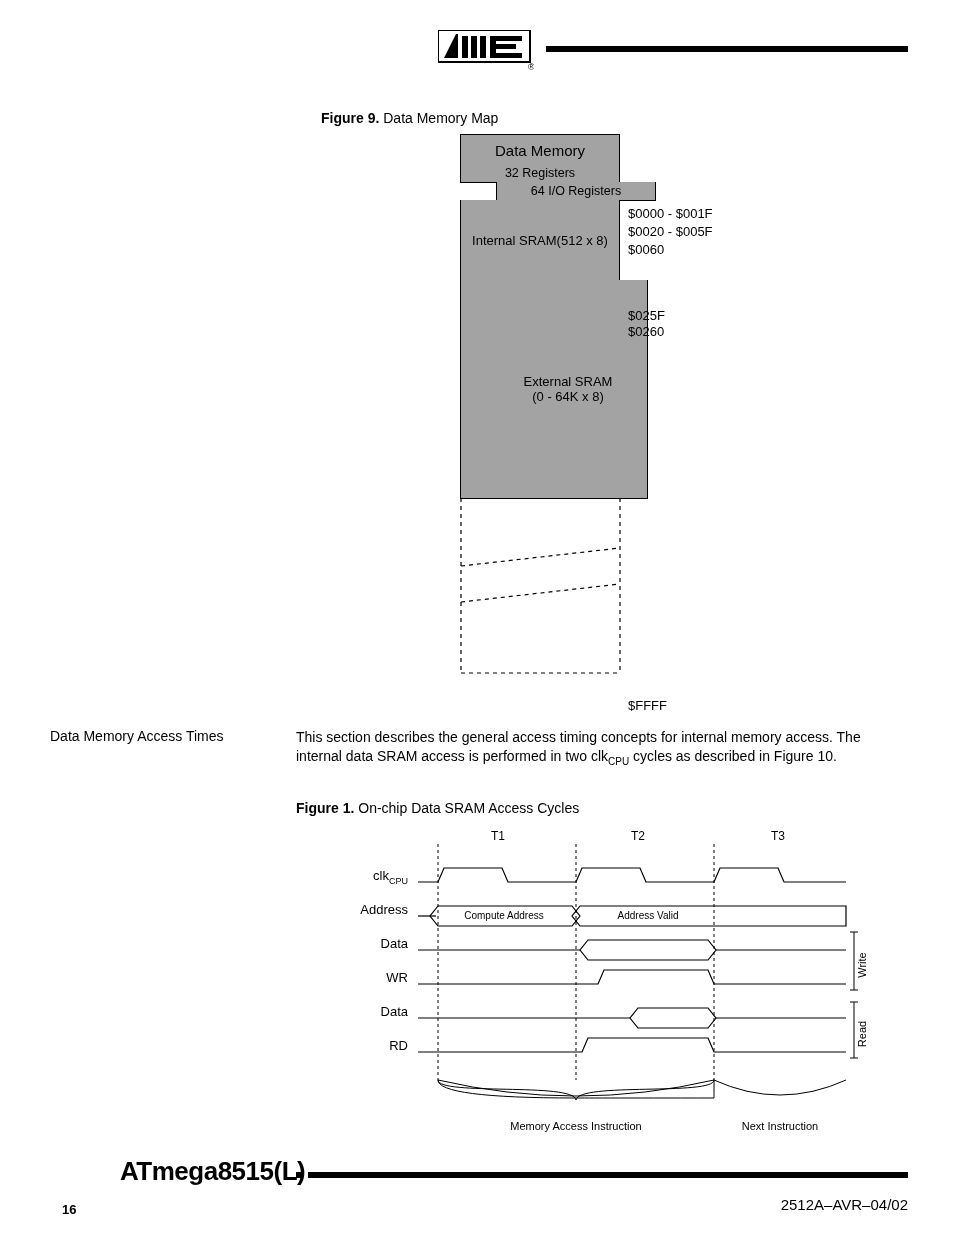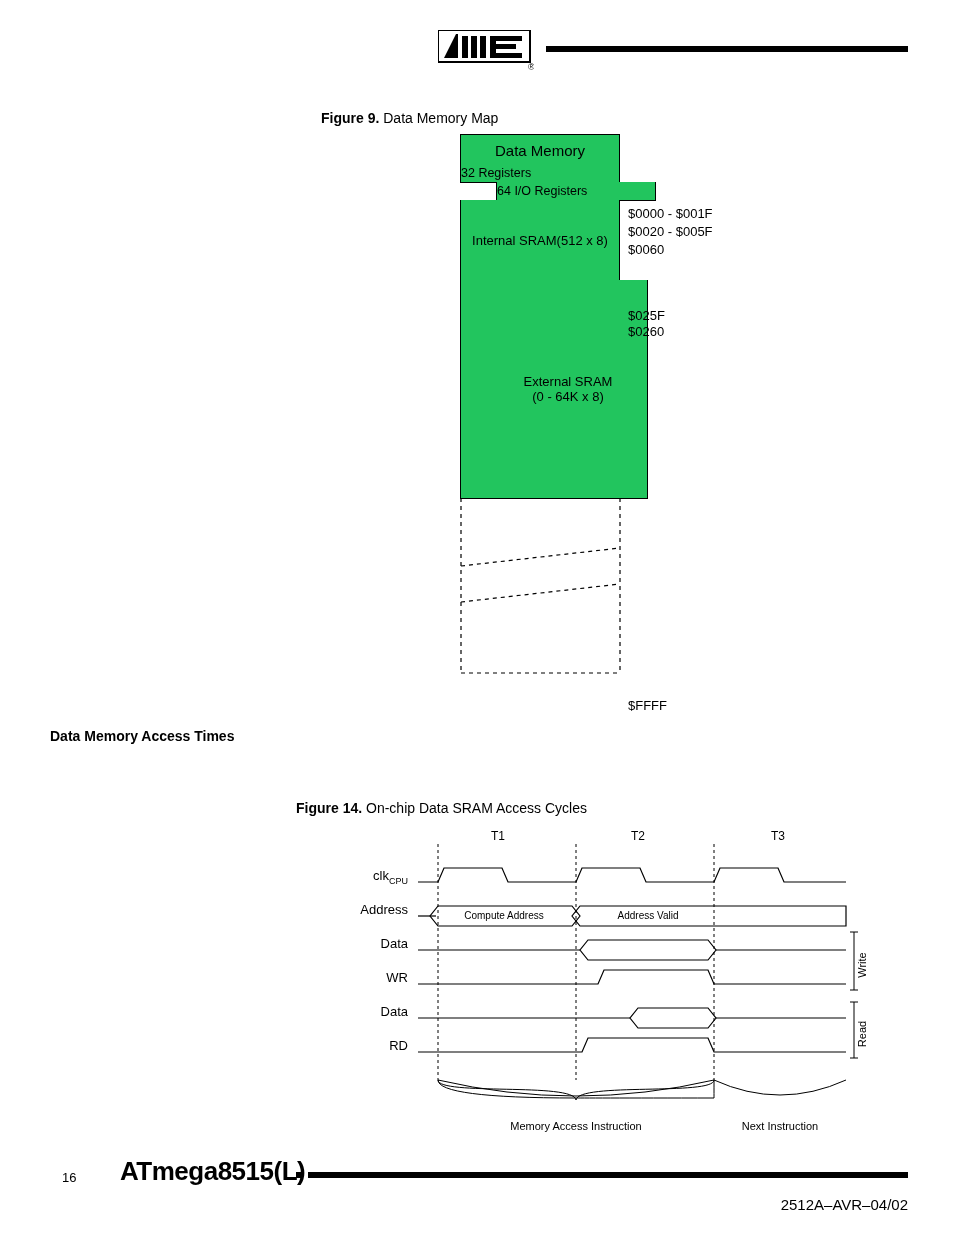--- a/index.html
+++ b/index.html
@@ -43,22 +43,22 @@
   .fig9-cap .b { font-weight: bold; }
   
   .memmap {
     position: absolute;
     left: 460px;
     top: 134px;
   }
   .mm-box {
     position: absolute;
     border: 1.5px solid #000;
-    background: #22c55e;
-    text-align: left;
+    background: #a3a3a3;
+    text-align: center;
   }
   .mm-title {
     left: 0; top: 0; width: 158px; height: 30px;
     font-size: 15px;
     display: flex; align-items: center; justify-content: center;
   }
   .mm-reg32 {
     left: 0; top: 30px; width: 158px; height: 18px;
     font-size: 12.5px; line-height: 18px;
     border-top: none;
@@ -96,21 +96,21 @@
     top: 364px;
     width: 162px;
     height: 175px;
   }
   
   .section-hd {
     position: absolute;
     left: 50px;
     top: 728px;
     font-size: 14px;
-    font-weight: bold;
+    font-weight: normal;
   }
   .section-body {
     position: absolute;
     left: 296px;
     top: 728px;
     width: 612px;
     font-size: 14px;
     line-height: 1.35;
   }
   .section-body sub { font-size: 10px; }
@@ -126,23 +126,23 @@
   .timing {
     position: absolute;
     left: 348px;
     top: 830px;
   }
   .t-svg { display: block; }
   
   .page-num {
     position: absolute;
     left: 62px;
-    top: 1170px;
+    top: 1202px;
     font-size: 13px;
-    font-weight: normal;
+    font-weight: bold;
   }
   .chip-name {
     position: absolute;
     left: 120px;
     top: 1156px;
     font-size: 26px;
     font-weight: bold;
     letter-spacing: -0.5px;
   }
   .footer-rule {
@@ -222,23 +222,26 @@
         <line x1="1" y1="0" x2="1" y2="175" stroke="#000" stroke-width="1.2" stroke-dasharray="4 4"></line>
         <line x1="160" y1="0" x2="160" y2="175" stroke="#000" stroke-width="1.2" stroke-dasharray="4 4"></line>
         <line x1="1" y1="68" x2="160" y2="50" stroke="#000" stroke-width="1.2" stroke-dasharray="4 4"></line>
         <line x1="1" y1="104" x2="160" y2="86" stroke="#000" stroke-width="1.2" stroke-dasharray="4 4"></line>
         <line x1="1" y1="175" x2="160" y2="175" stroke="#000" stroke-width="1.2" stroke-dasharray="4 4"></line>
       </svg>
     </div>
   </div>
 
   <div class="section-hd">Data Memory Access Times</div>
+  <div class="section-body">
+    <span>This section describes the general access timing concepts for internal memory access. The internal data SRAM access is performed in two clk</span><sub>CPU</sub><span> cycles as described in Figure 10.</span>
+  </div>
 
   <div class="fig10-cap">
-    <span class="b">Figure 14.</span>
+    <span class="b">Figure 1.</span>
     <span>On-chip Data SRAM Access Cycles</span>
   </div>
 
   <div class="timing">
     <svg class="t-svg" width="540" height="310" viewBox="0 0 540 310">
 
       <g stroke="#000" stroke-width="1" stroke-dasharray="3 3">
         <line x1="90" y1="14" x2="90" y2="250"></line>
         <line x1="228" y1="14" x2="228" y2="250"></line>
         <line x1="366" y1="14" x2="366" y2="250"></line>

